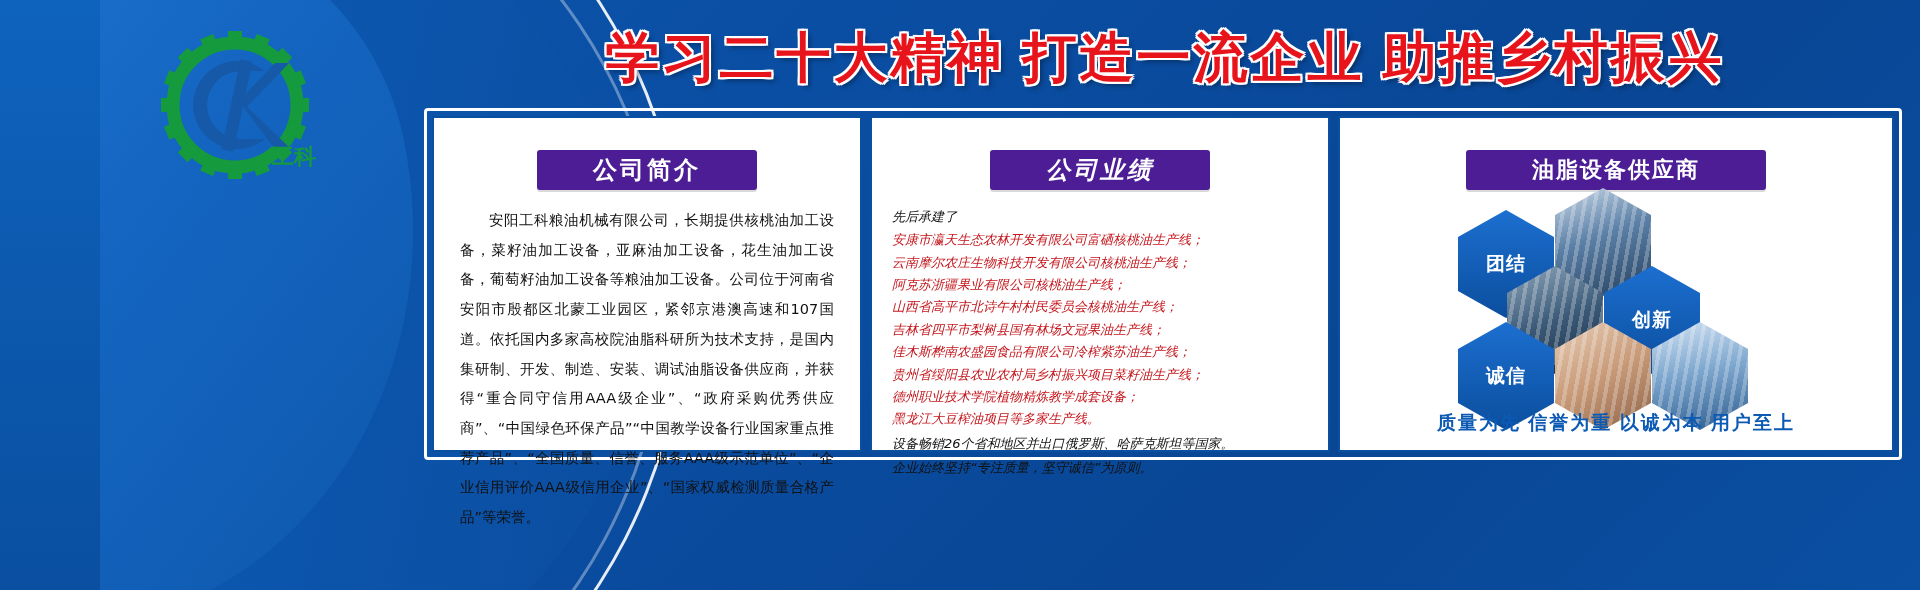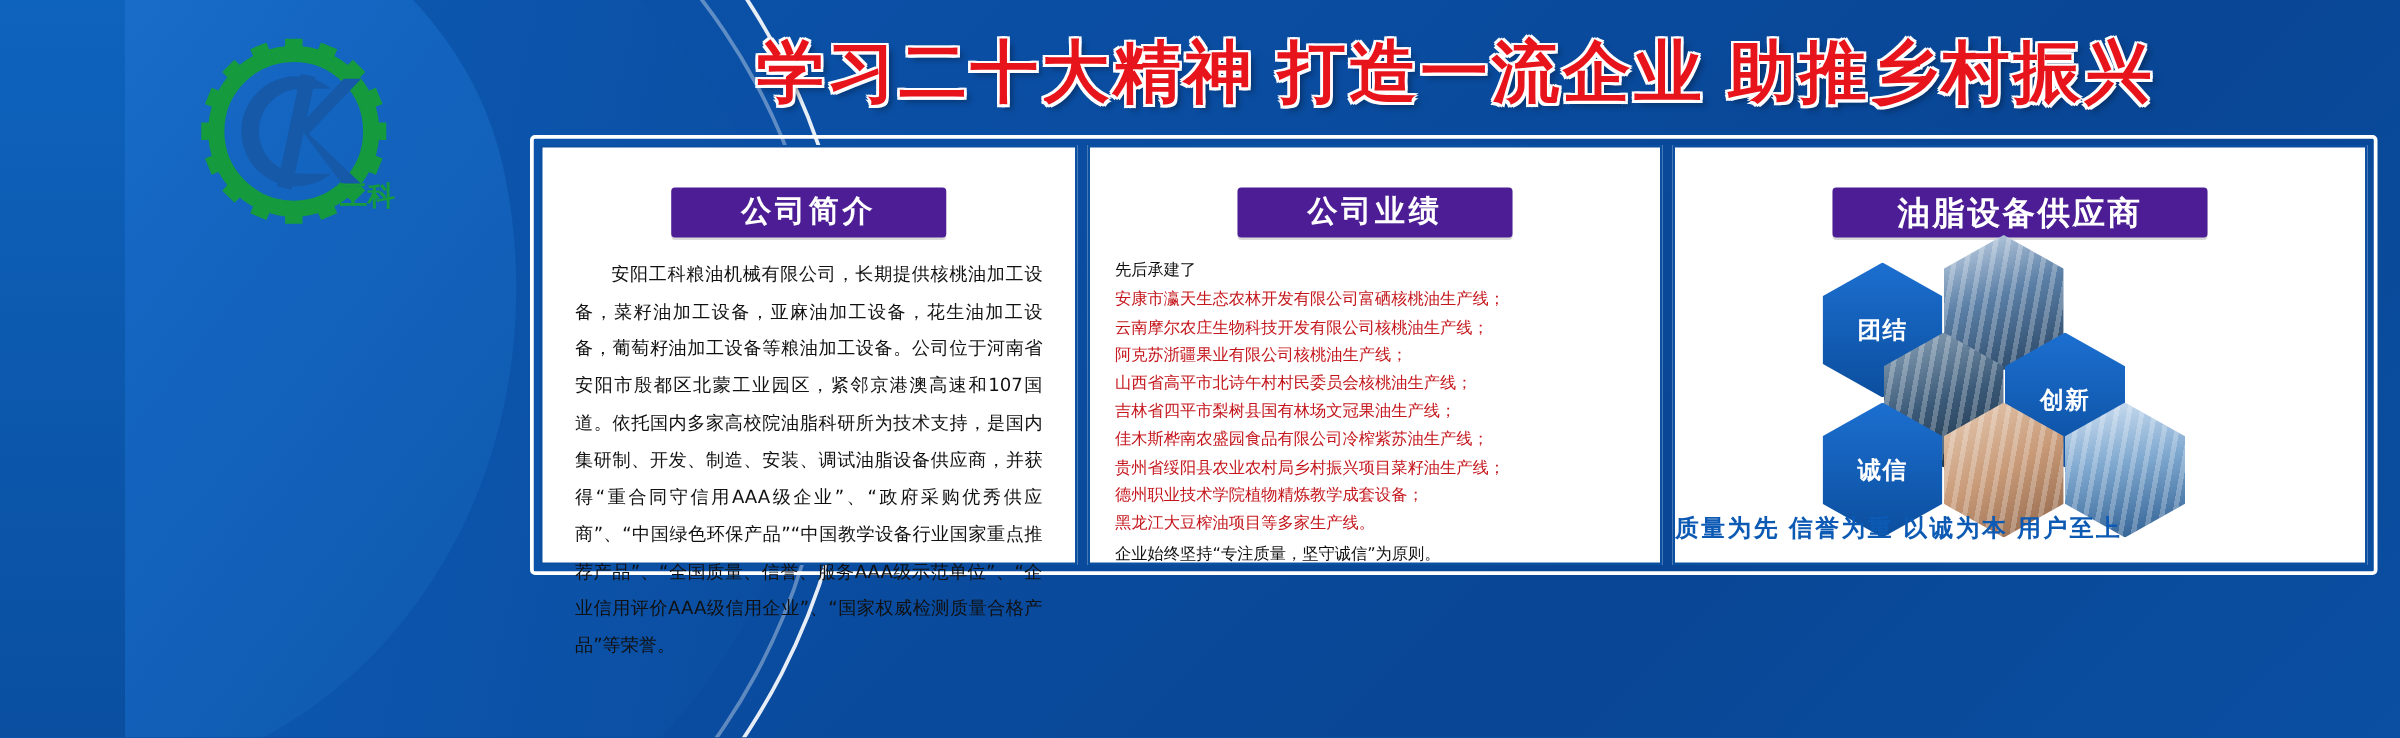--- a/index.html
+++ b/index.html
@@ -77,31 +77,31 @@
     display:flex;gap:8px;box-sizing:border-box;
   }
   .panel{
     background:#ffffff;
     border:2px solid #0a4fa0;
     box-sizing:border-box;
     position:relative;
     padding:0;
   }
   .p1{width:430px;}
-  .p2{width:460px;}
+  .p2{width:460px;font-style:italic;}
   .p3{flex:1;}
   .panel-title{
     margin:32px auto 0;
     width:220px;height:40px;line-height:40px;
     background:#4c1d95;color:#ffffff;font-size:24px;font-weight:bold;
     text-align:center;letter-spacing:3px;
     border-radius:3px;
     box-shadow:0 2px 0 rgba(0,0,0,.15);
   }
-  .panel-title.wide{width:300px;font-size:26px;letter-spacing:2px;}
+  .panel-title.wide{width:300px;font-size:22px;letter-spacing:2px;}
   .p1 .body{
     margin:16px 26px 0 26px;font-size:14.5px;line-height:2.05;color:#111;
     text-align:justify;text-indent:2em;
     font-family:"DejaVu Sans","Liberation Sans",sans-serif;
   }
   .p2 .body{
     margin:16px 20px 0 20px;font-size:13px;line-height:1.72;color:#111;
     font-family:"DejaVu Sans","Liberation Sans",sans-serif;
   }
   .p2 .lead{color:#111;margin-bottom:1px;}
@@ -121,21 +121,21 @@
   .hex.photo1{background:linear-gradient(160deg,#c9d8e8,#5b7fa6 45%,#24405e);}
   .hex.photo2{background:linear-gradient(160deg,#8fa6bb,#3b5a78 50%,#17293d);}
   .hex.photo3{background:linear-gradient(150deg,#e7cdb6,#c89a78 50%,#8d6247);}
   .hex.photo4{background:linear-gradient(170deg,#cfe0f2,#7fa8cf 45%,#2d5d90);}
   .hex-img-bars{
     width:100%;height:100%;
     background:
       repeating-linear-gradient(100deg,rgba(255,255,255,.25) 0 4px,rgba(255,255,255,0) 4px 10px);
   }
   .p3 .slogan{
-    position:absolute;left:0;right:0;bottom:14px;text-align:left;
+    position:absolute;left:0;right:0;bottom:14px;text-align:center;
     color:#0c5ab4;font-size:19px;font-weight:bold;letter-spacing:2px;
   }
 </style>
 </head>
 <body>
 
 <div class="board">
   <div class="swoosh1"></div>
   <div class="swoosh2"></div>
   <div class="arcline arc-a"></div>
@@ -192,20 +192,21 @@
         <div class="lead">先后承建了</div>
         <div class="li">安康市瀛天生态农林开发有限公司富硒核桃油生产线；</div>
         <div class="li">云南摩尔农庄生物科技开发有限公司核桃油生产线；</div>
         <div class="li">阿克苏浙疆果业有限公司核桃油生产线；</div>
         <div class="li">山西省高平市北诗午村村民委员会核桃油生产线；</div>
         <div class="li">吉林省四平市梨树县国有林场文冠果油生产线；</div>
         <div class="li">佳木斯桦南农盛园食品有限公司冷榨紫苏油生产线；</div>
         <div class="li">贵州省绥阳县农业农村局乡村振兴项目菜籽油生产线；</div>
         <div class="li">德州职业技术学院植物精炼教学成套设备；</div>
         <div class="li">黑龙江大豆榨油项目等多家生产线。</div>
+        <div class="tail">设备畅销26个省和地区并出口俄罗斯、哈萨克斯坦等国家。</div>
         <div class="tail">企业始终坚持“专注质量，坚守诚信”为原则。</div>
       </div>
     </div>
 
     <div class="panel p3">
       <div class="panel-title wide">油脂设备供应商</div>
       <div class="hexwrap">
         <div class="hex blue" style="left:118px;top:10px;">团结</div>
         <div class="hex photo1" style="left:215px;top:-12px;">
             <div class="hex-img-bars"></div>

